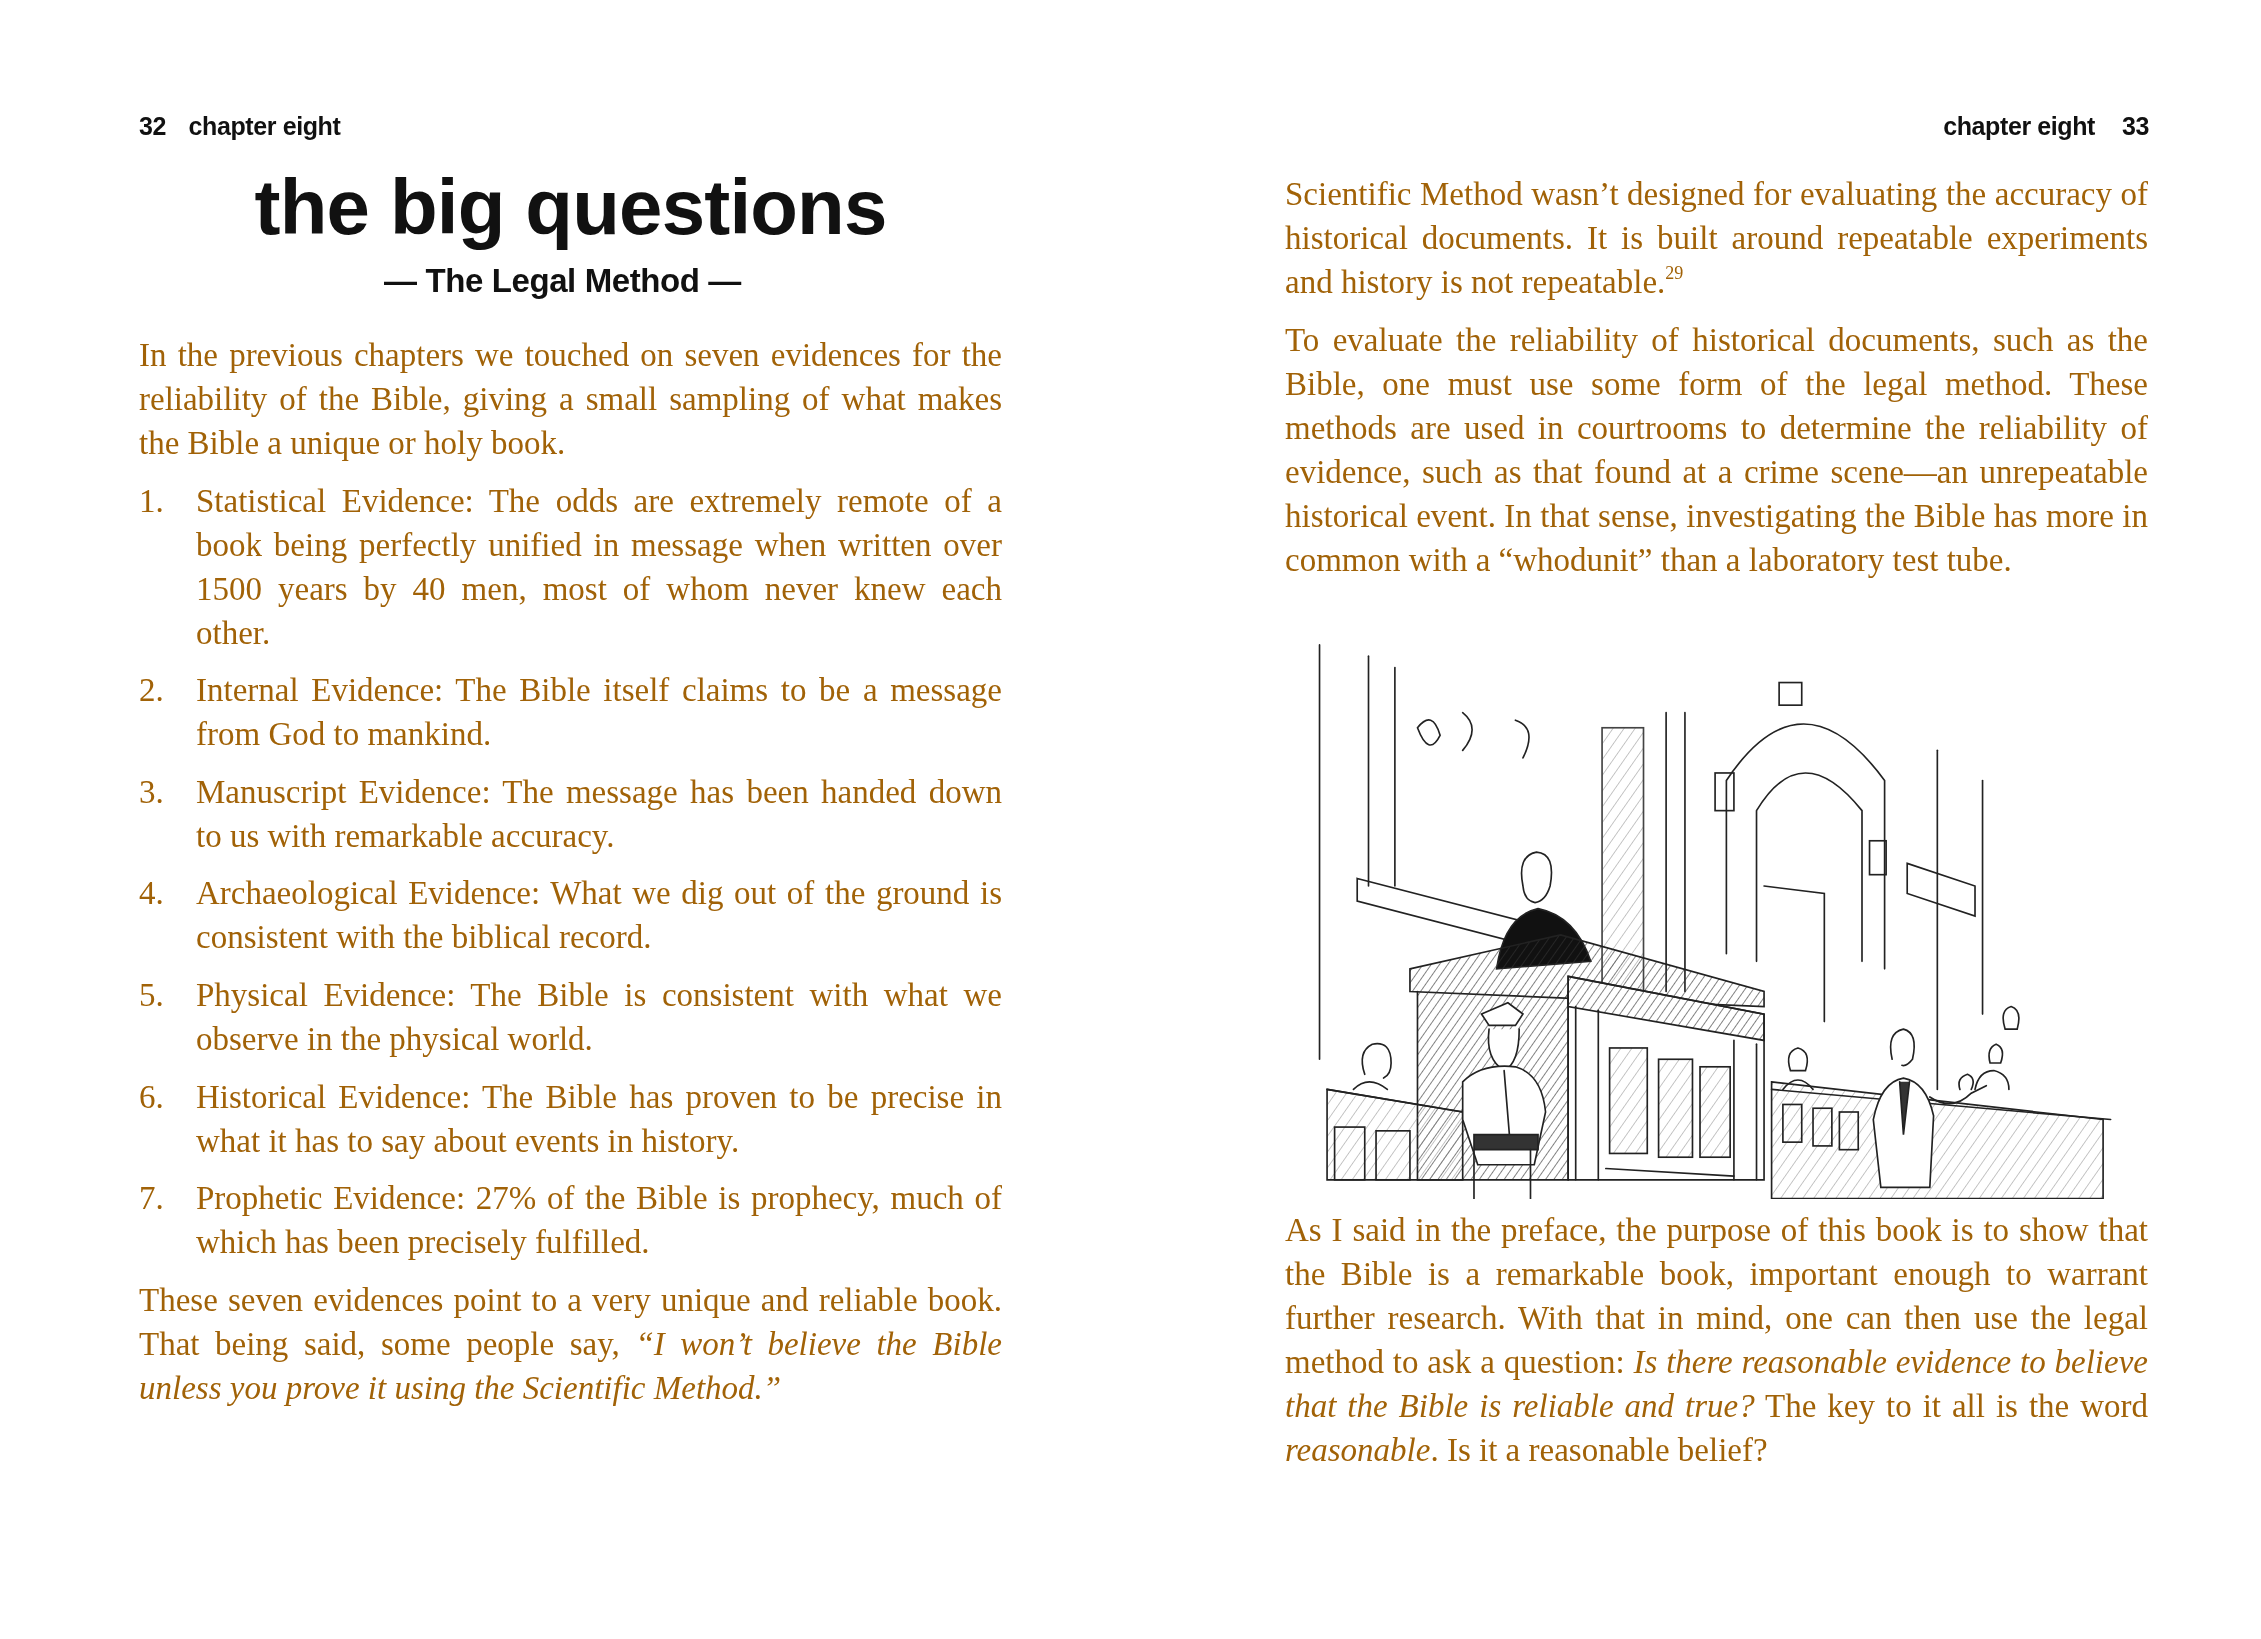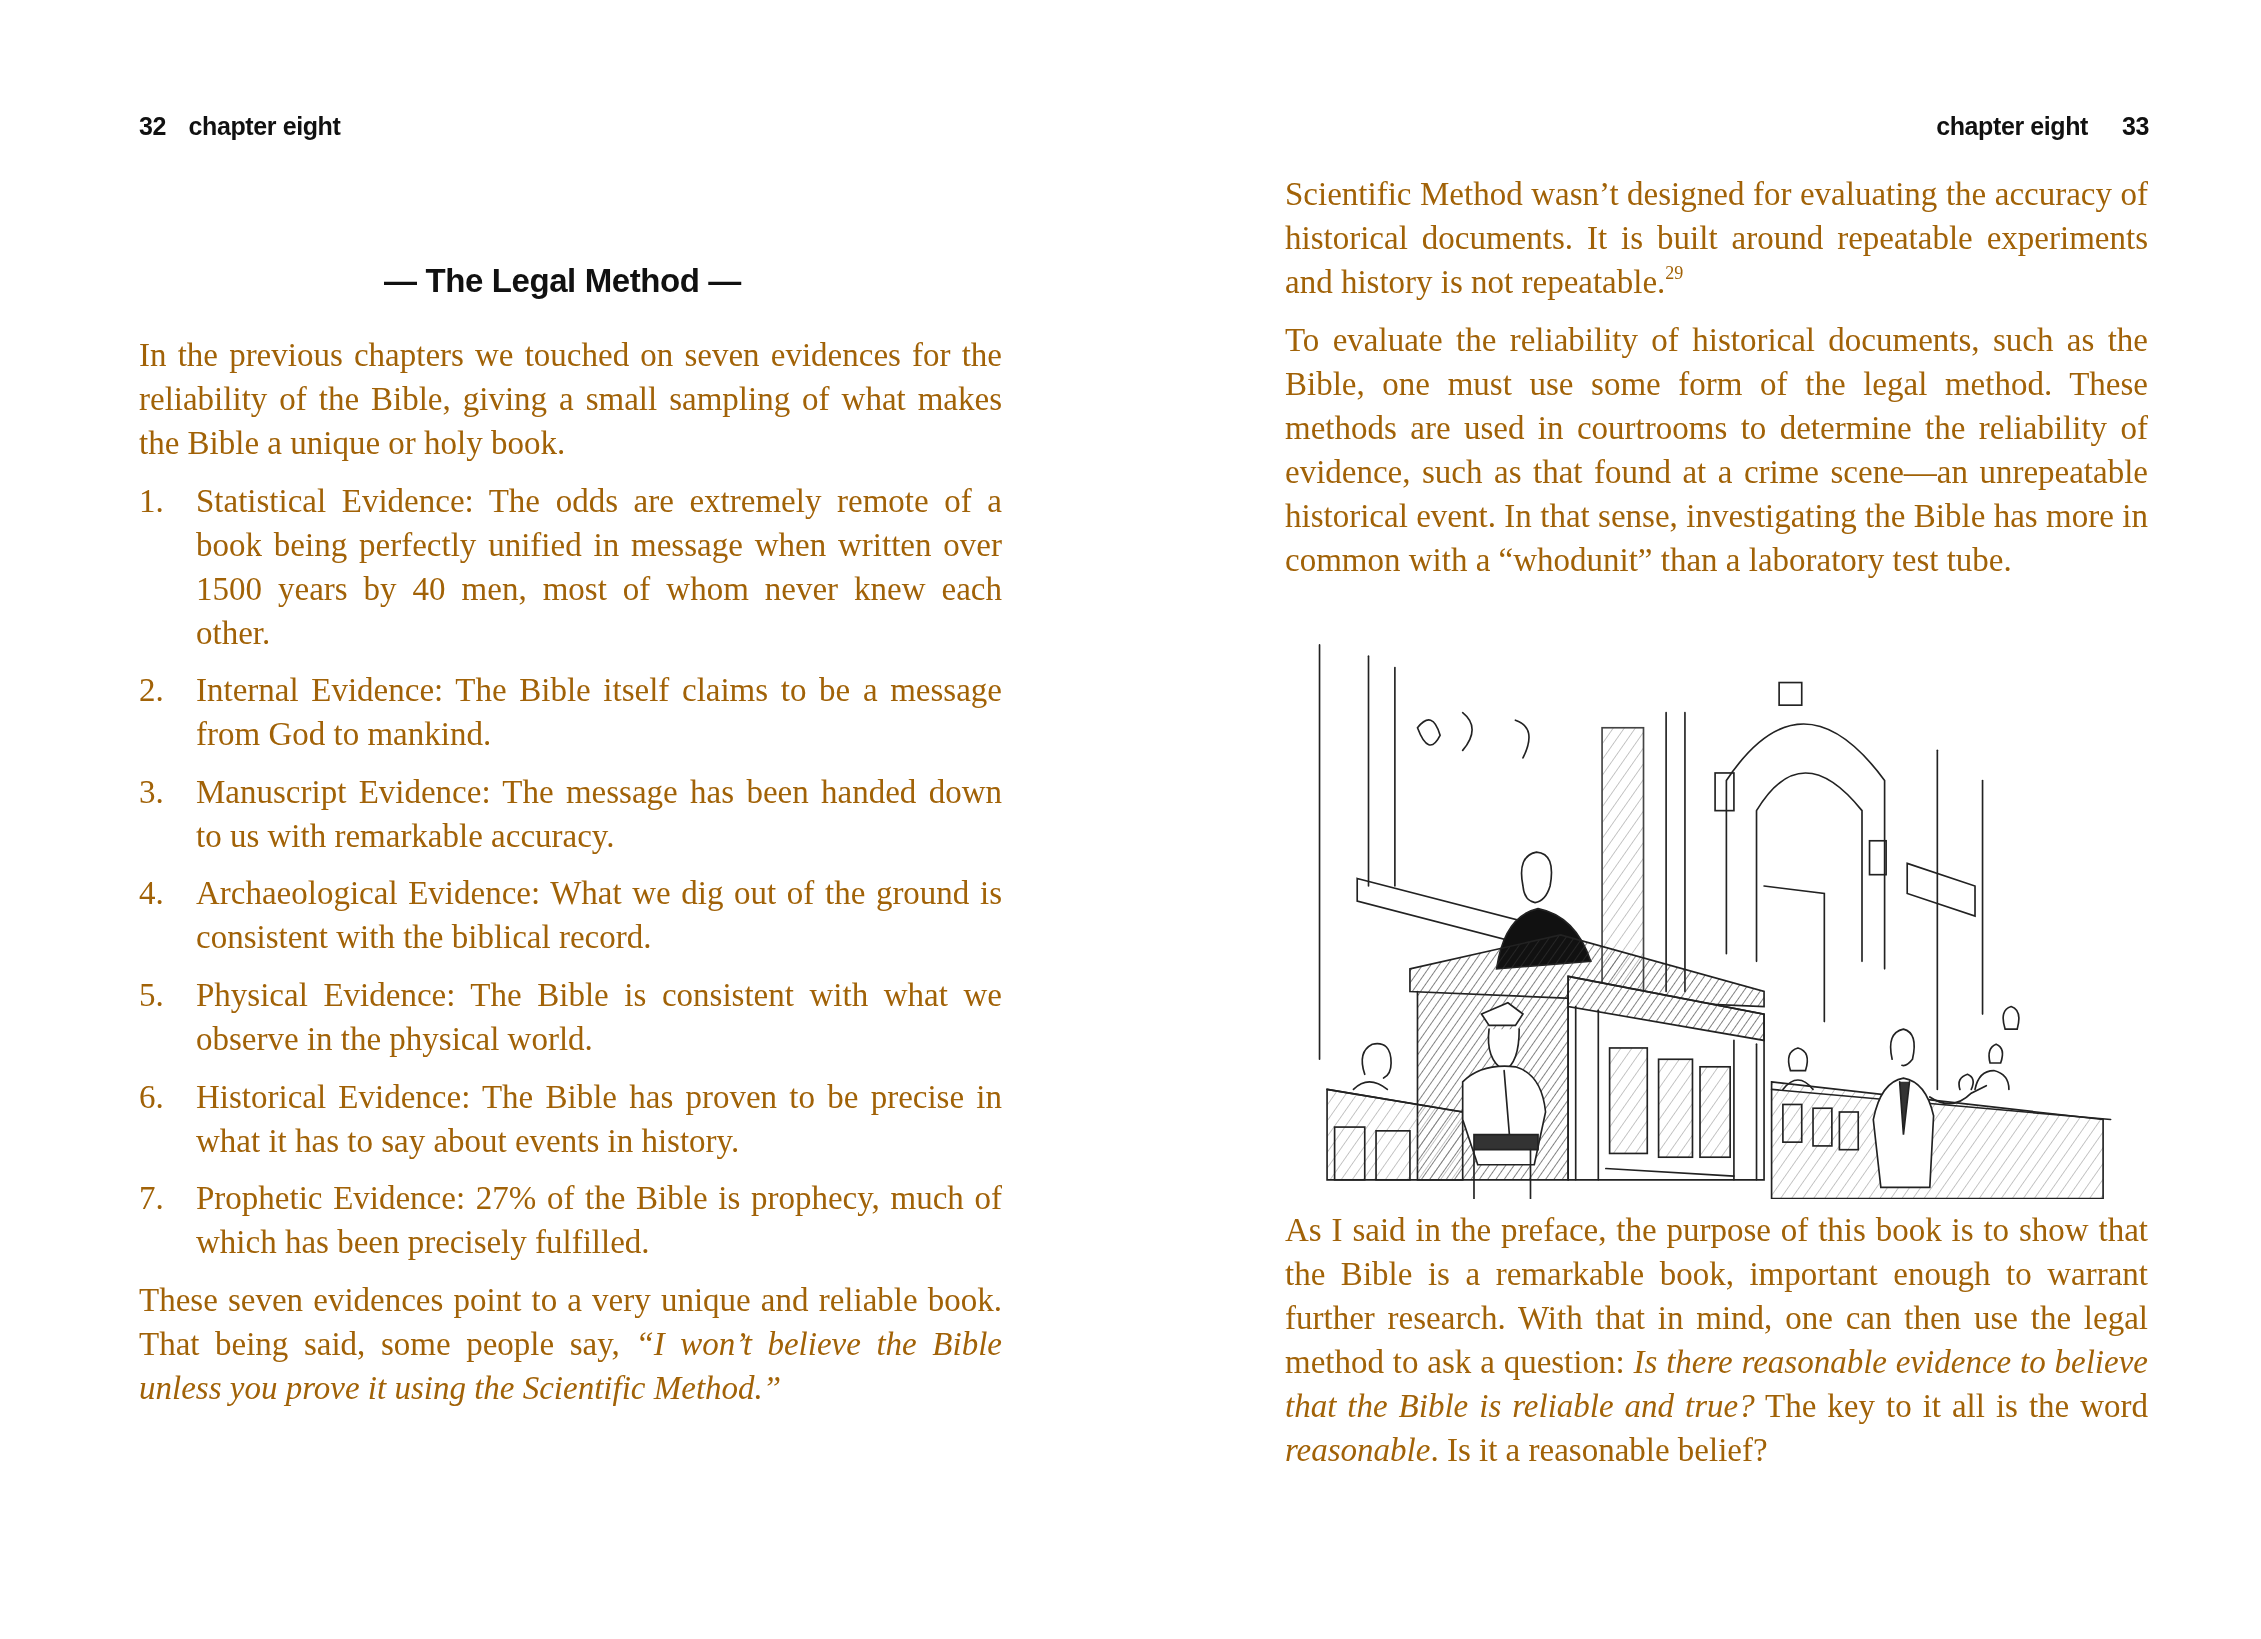--- a/index.html
+++ b/index.html
@@ -10,21 +10,21 @@
 
   .running-head {
     position: absolute; top: 112px;
     font-family: "Liberation Sans", sans-serif; font-weight: bold;
     font-size: 25px; letter-spacing: -0.4px; color: #111;
   }
   .page-left .running-head { left: 139px; }
   .page-right .running-head { right: 113px; text-align: right; }
   .running-head .num { display: inline-block; }
   .page-left .running-head .num { margin-right: 22.6px; }
-  .page-right .running-head .num { margin-left: 34px; }
+  .page-right .running-head .num { margin-left: 27px; }
 
   .title {
     position: absolute; left: 139px; width: 863px; top: 162px; margin: 0;
     text-align: center;
     font-family: "Liberation Sans", sans-serif; font-weight: bold;
     font-size: 78px; line-height: 90px; letter-spacing: -0.8px;
   }
   .subtitle {
     position: absolute; left: 131px; width: 863px; top: 260px; margin: 0;
     text-align: center;
@@ -55,20 +55,21 @@
   .illustration svg { width: 100%; height: 100%; display: block; }
 </style>
 </head>
 <body>
 
 <div class="page page-left">
   <div class="running-head">
     <span class="num">32</span><span>chapter eight</span>
   </div>
 
+  <h1 class="title">the big questions</h1>
   <div class="subtitle">— The Legal Method —</div>
 
   <div class="left-column body-text">
     <p>In the previous chapters we touched on seven evidences for the reliability of the Bible, giving a small sampling of what makes the Bible a unique or holy book.</p>
 
     <ol class="evidence-list">
       <li><span class="li-num">1.</span><span>Statistical Evidence: The odds are extremely remote of a book being perfectly unified in message when written over 1500 years by 40 men, most of whom never knew each other.</span></li>
       <li><span class="li-num">2.</span><span>Internal Evidence: The Bible itself claims to be a message from God to mankind.</span></li>
       <li><span class="li-num">3.</span><span>Manuscript Evidence: The message has been handed down to us with remarkable accuracy.</span></li>
       <li><span class="li-num">4.</span><span>Archaeological Evidence: What we dig out of the ground is consistent with the biblical record.</span></li>

